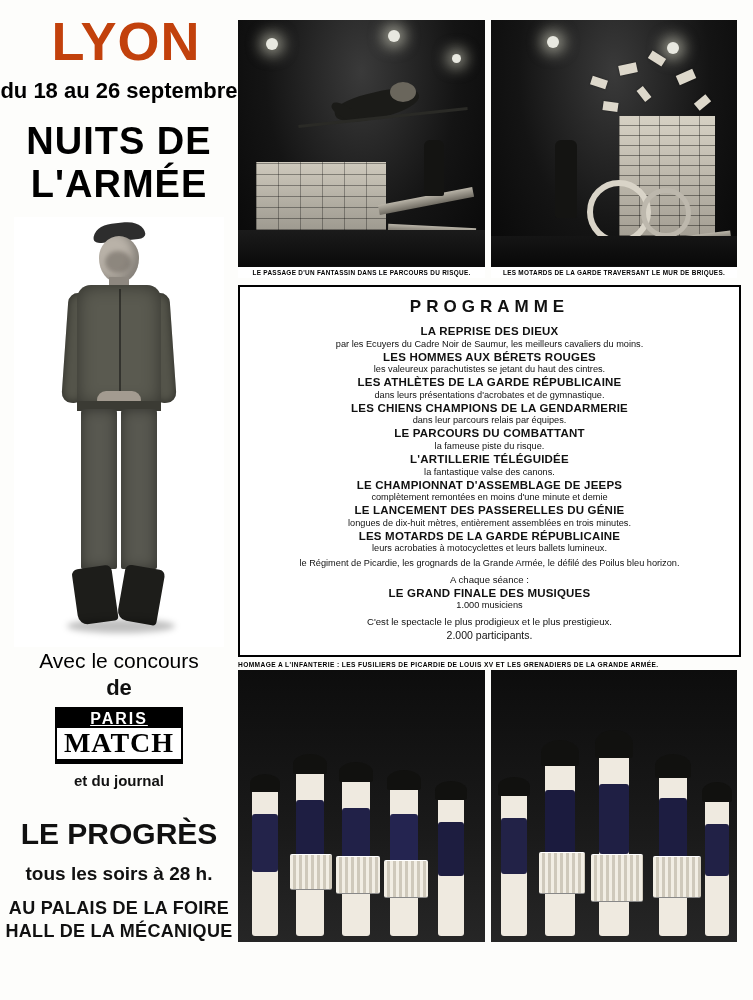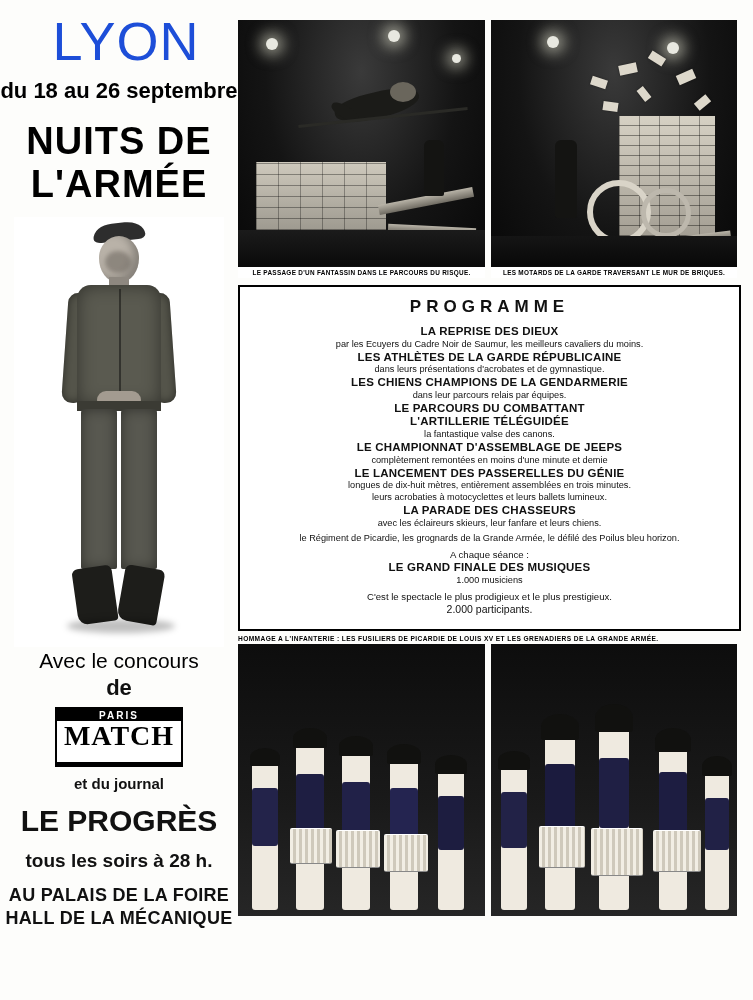--- a/index.html
+++ b/index.html
@@ -28,26 +28,26 @@
     position: absolute;
     left: 0;
     top: 0;
     width: 238px;
     height: 1000px;
     text-align: center;
   }
 
   .title-lyon {
     font-family: "Liberation Sans", sans-serif;
-    font-weight: normal;
+    font-weight: bold;
     font-size: 54px;
     letter-spacing: 1px;
     margin-top: 14px;
     line-height: 1;
-    color: #1d4ed8;
+    color: #c2410c;
     padding-left: 14px;
   }
   .title-dates {
     font-weight: bold;
     font-size: 22px;
     margin-top: 10px;
     letter-spacing: 0px;
     color: #000;
   }
   .title-nuits {
@@ -193,45 +193,46 @@
   }
   .match-logo {
     width: 124px;
     margin: 6px auto 0 auto;
     border: 2px solid #000;
     background: #000;
     color: #fff;
     padding: 1px 0 3px 0;
   }
   .match-paris {
-    font-size: 10px;
+    font-size: 16px;
     font-weight: bold;
     letter-spacing: 2px;
     background: #000;
     color: #fff;
+    text-decoration: underline;
   }
   .match-match {
     font-size: 28px;
     font-weight: bold;
     letter-spacing: 1px;
     background: #fff;
     color: #000;
     line-height: 1;
-    padding: 1px 0 12px 0;
+    padding: 1px 0 2px 0;
     font-family: "Liberation Serif", serif;
   }
   .et-du-journal {
     font-weight: bold;
     font-size: 15px;
     margin-top: 8px;
   }
   .progres {
     font-weight: bold;
     font-size: 30px;
-    margin-top: 12px;
+    margin-top: 28px;
     letter-spacing: 0px;
   }
   .soirs {
     font-weight: bold;
     font-size: 19px;
     margin-top: 12px;
   }
   .palais {
     font-weight: bold;
     font-size: 18px;
@@ -460,48 +461,50 @@
     </div>
 
     <div class="programme">
       <div class="programme-title">PROGRAMME</div>
 
       <div class="prog-item">
         <div class="prog-main">LA REPRISE DES DIEUX</div>
         <div class="prog-sub">par les Ecuyers du Cadre Noir de Saumur, les meilleurs cavaliers du moins.</div>
       </div>
       <div class="prog-item">
+        <div class="prog-main">LES HOMMES AUX BÉRETS ROUGES</div>
+        <div class="prog-sub">les valeureux parachutistes se jetant du haut des cintres.</div>
+      </div>
+      <div class="prog-item">
         <div class="prog-main">LES ATHLÈTES DE LA GARDE RÉPUBLICAINE</div>
         <div class="prog-sub">dans leurs présentations d'acrobates et de gymnastique.</div>
       </div>
       <div class="prog-item">
         <div class="prog-main">LES CHIENS CHAMPIONS DE LA GENDARMERIE</div>
         <div class="prog-sub">dans leur parcours relais par équipes.</div>
       </div>
       <div class="prog-item">
         <div class="prog-main">LE PARCOURS DU COMBATTANT</div>
+        <div class="prog-sub">la fameuse piste du risque.</div>
       </div>
       <div class="prog-item">
         <div class="prog-main">L'ARTILLERIE TÉLÉGUIDÉE</div>
         <div class="prog-sub">la fantastique valse des canons.</div>
       </div>
       <div class="prog-item">
         <div class="prog-main">LE CHAMPIONNAT D'ASSEMBLAGE DE JEEPS</div>
         <div class="prog-sub">complètement remontées en moins d'une minute et demie</div>
       </div>
       <div class="prog-item">
         <div class="prog-main">LE LANCEMENT DES PASSERELLES DU GÉNIE</div>
         <div class="prog-sub">longues de dix-huit mètres, entièrement assemblées en trois minutes.</div>
       </div>
       <div class="prog-item">
+        <div class="prog-main">LES MOTARDS DE LA GARDE RÉPUBLICAINE</div>
         <div class="prog-sub">leurs acrobaties à motocyclettes et leurs ballets lumineux.</div>
-      </div>
-      <div class="prog-item">
-        <div class="prog-main">LA PARADE DES CHASSEURS</div>
-        <div class="prog-sub">avec les éclaireurs skieurs, leur fanfare et leurs chiens.</div>
       </div>
       <div class="prog-spacer"></div>
       <div class="prog-item">
         <div class="prog-sub">le Régiment de Picardie, les grognards de la Grande Armée, le défilé des Poilus bleu horizon.</div>
       </div>
 
       <div class="prog-closing">A chaque séance :</div>
       <div class="prog-item">
         <div class="prog-main">LE GRAND FINALE DES MUSIQUES</div>
         <div class="prog-sub">1.000 musiciens</div>

